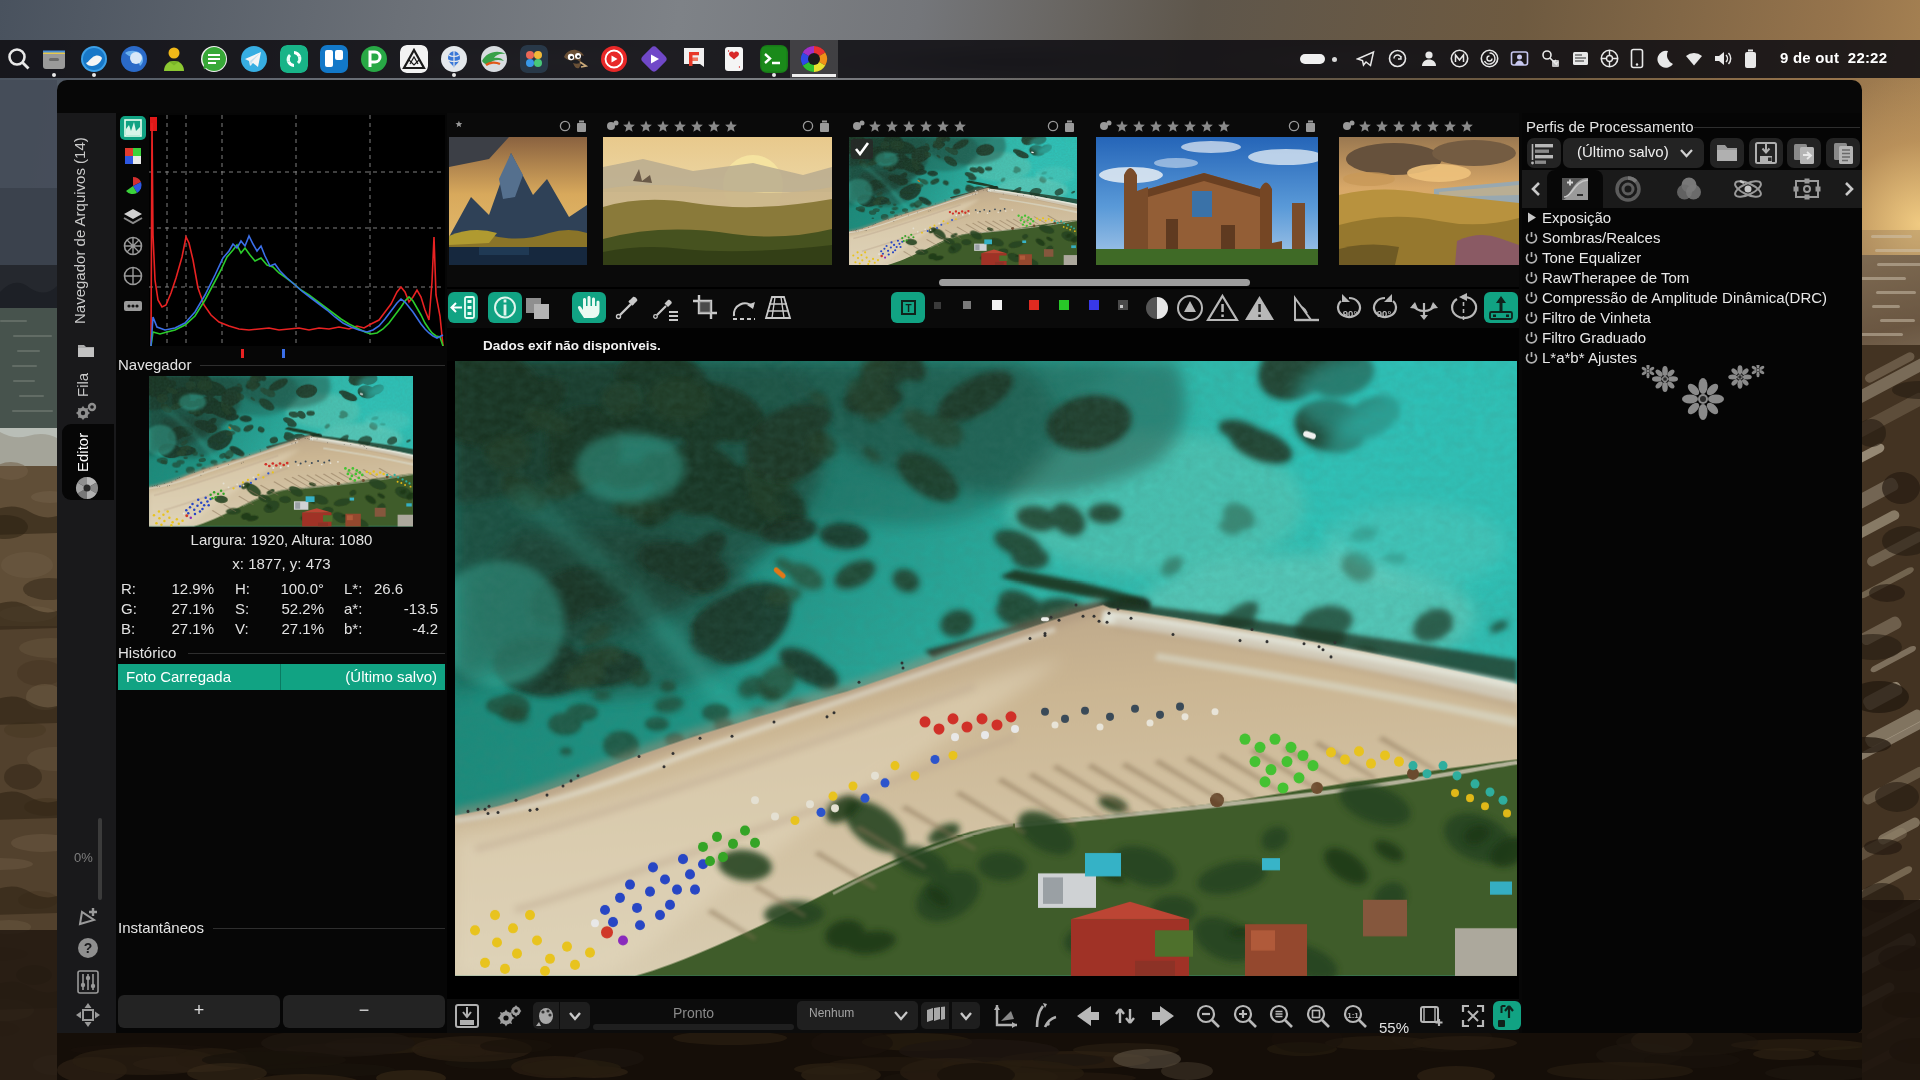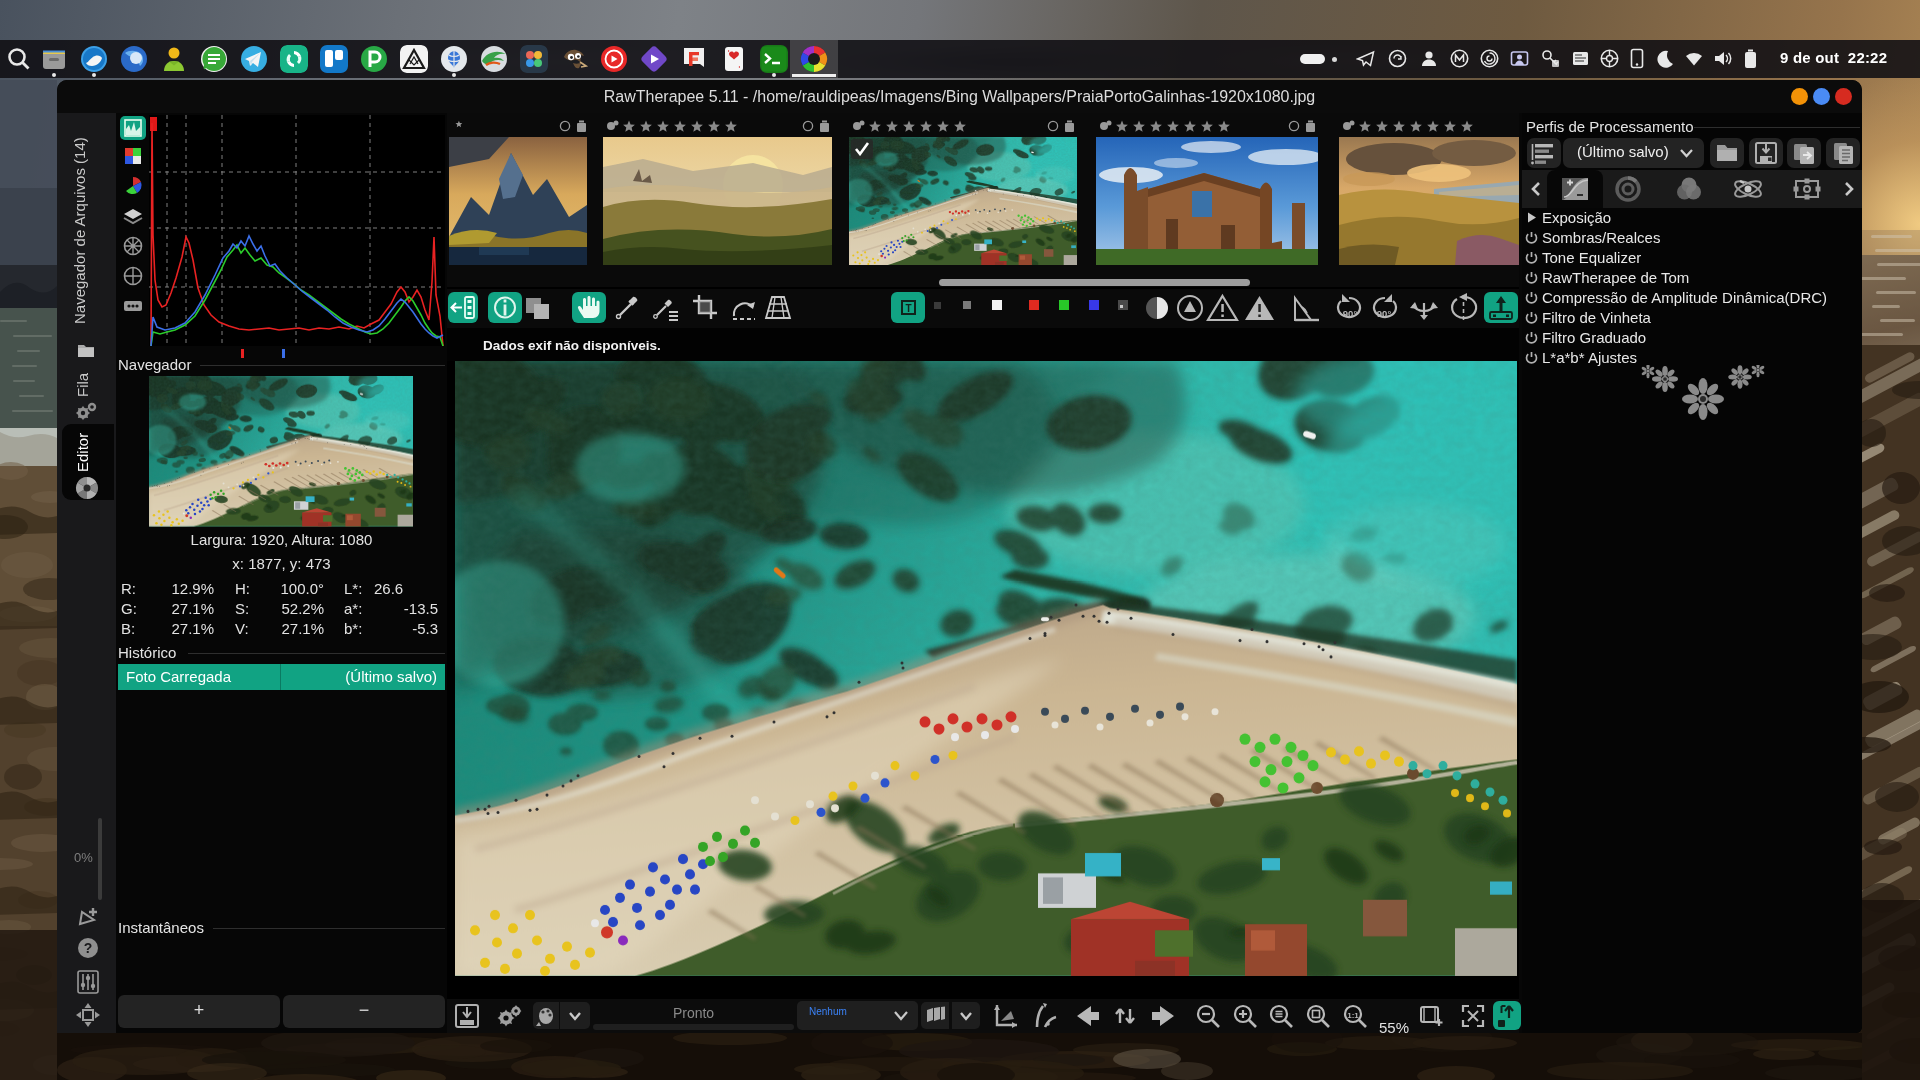--- a/index.html
+++ b/index.html
@@ -885,26 +885,20 @@
       <path d="M2 7v5h4l5 4V3L6 7z" fill="#e8e8e8"></path>
       <path d="M13 6a5 5 0 0 1 0 7M15.5 4a8 8 0 0 1 0 11" stroke="#e8e8e8" stroke-width="1.5" fill="none"></path>
     </svg>
  <svg class="abs" style="left:1743px;top:9px;" width="15" height="20" viewBox="0 0 15 20">
       <rect x="2" y="3" width="11" height="16" rx="2" fill="#e8e8e8"></rect>
       <rect x="5" y="0.5" width="5" height="2" fill="#e8e8e8"></rect>
     </svg>
  <div id="clock">9 de out&nbsp;&nbsp;22:22</div>
 </div>
 <div id="win">
- <div id="titlebar">
-  <div id="title">RawTherapee 5.11 - /home/rauldipeas/Imagens/Bing Wallpapers/PraiaPortoGalinhas-1920x1080.jpg</div>
-  <div class="wbtn" style="left:1734px;background:#f39207;"></div>
-  <div class="wbtn" style="left:1756px;background:#4a8bf5;"></div>
-  <div class="wbtn" style="left:1778px;background:#d62b20;"></div>
- </div>
  <div id="sidebar">
   <div class="vtext" style="left:14px;top:6px;height:224px;text-align:center;">Navegador de Arquivos (14)</div>
   <svg class="abs" style="left:20px;top:230px;" width="18" height="15" viewBox="0 0 18 15">
         <path fill="#a9a9a9" d="M1 2h6l2 2h8v10H1z"></path>
         <path fill="#c2c2c2" d="M1 5h16v9H1z"></path>
       </svg>
   <div class="vtext" style="left:17px;top:248px;height:36px;">Fila</div>
   <svg class="abs" style="left:17px;top:287px;" width="26" height="22" viewBox="0 0 26 22">
         <g fill="#8f8f8f">
           <circle cx="9" cy="13" r="5.5"></circle>
@@ -1036,21 +1030,21 @@
       <div class="itxt" style="left:38px;top:487px;width:60px;text-align:right;">27.1%</div>
   <div class="itxt" style="left:119px;top:487px;">S:</div>
       <div class="itxt" style="left:146px;top:487px;width:62px;text-align:right;">52.2%</div>
   <div class="itxt" style="left:228px;top:487px;">a*:</div>
       <div class="itxt" style="left:258px;top:487px;width:64px;text-align:right;">-13.5</div>
   <div class="itxt" style="left:5px;top:507px;">B:</div>
       <div class="itxt" style="left:38px;top:507px;width:60px;text-align:right;">27.1%</div>
   <div class="itxt" style="left:119px;top:507px;">V:</div>
       <div class="itxt" style="left:146px;top:507px;width:62px;text-align:right;">27.1%</div>
   <div class="itxt" style="left:228px;top:507px;">b*:</div>
-      <div class="itxt" style="left:258px;top:507px;width:64px;text-align:right;">-5.3</div>
+      <div class="itxt" style="left:258px;top:507px;width:64px;text-align:right;">-4.2</div>
   <div class="seclabel" style="left:2px;top:531px;">Histórico</div>
   <div class="secline" style="left:72px;top:540px;width:257px;"></div>
   <div id="histrow">
         <div style="left:8px;">Foto Carregada</div>
         <div style="right:8px;">(Último salvo)</div>
       </div>
   <div class="abs" style="left:164px;top:551px;width:1px;height:26px;background:#0b7a62;"></div>
   <div class="seclabel" style="left:2px;top:806px;">Instantâneos</div>
   <div class="secline" style="left:97px;top:815px;width:232px;"></div>
   <div class="snapbtn" style="left:2px;">+</div>
@@ -1391,21 +1385,21 @@
               <circle cx="17" cy="13" r="1.6" fill="#333"></circle>
               <path d="M6 20l-3 4h5z"></path>
             </g>
           </svg></div>
    <div class="abs" style="left:113px;top:3px;width:30px;height:27px;background:#1e1e1e;border-radius:0 5px 5px 0;"><svg width="30" height="27" viewBox="0 0 30 27">
             <path d="M10 11l5 6 5-6" fill="none" stroke="#c8c8c8" stroke-width="2.4"></path>
           </svg></div>
    <div class="abs" style="left:146px;top:25px;width:201px;height:6px;background:#1f1f1f;border-radius:3px;"></div>
    <div class="abs" style="left:146px;top:6px;width:201px;text-align:center;color:#8a8a8a;font-size:14px;">Pronto</div>
    <div class="abs" style="left:350px;top:2px;width:121px;height:29px;background:#1f1f1f;border-radius:5px;">
-          <span style="position:absolute;left:12px;top:5px;color:#3b82f6;font-size:10px;">Nenhum</span>
+          <span style="position:absolute;left:12px;top:5px;color:#a3a3a3;font-size:12px;">Nenhum</span>
           <svg class="abs" style="left:96px;top:9px;" width="16" height="12" viewBox="0 0 16 12">
             <path d="M2 2l6 7 6-7" fill="none" stroke="#c8c8c8" stroke-width="2.2"></path>
           </svg>
         </div>
    <div class="abs" style="left:474px;top:3px;width:28px;height:27px;background:#1e1e1e;border-radius:5px 0 0 5px;"><svg width="28" height="27" viewBox="0 0 28 27">
             <path d="M6 20V8l6-2v12zM13 19V6l6-1v12zM20 18V5l4-.5V17z" fill="#a8a8a8"></path>
           </svg></div>
    <div class="abs" style="left:505px;top:3px;width:28px;height:27px;background:#1e1e1e;border-radius:0 5px 5px 0;"><svg width="28" height="27" viewBox="0 0 28 27">
             <path d="M9 11l5 6 5-6" fill="none" stroke="#c8c8c8" stroke-width="2.4"></path>
           </svg></div>

